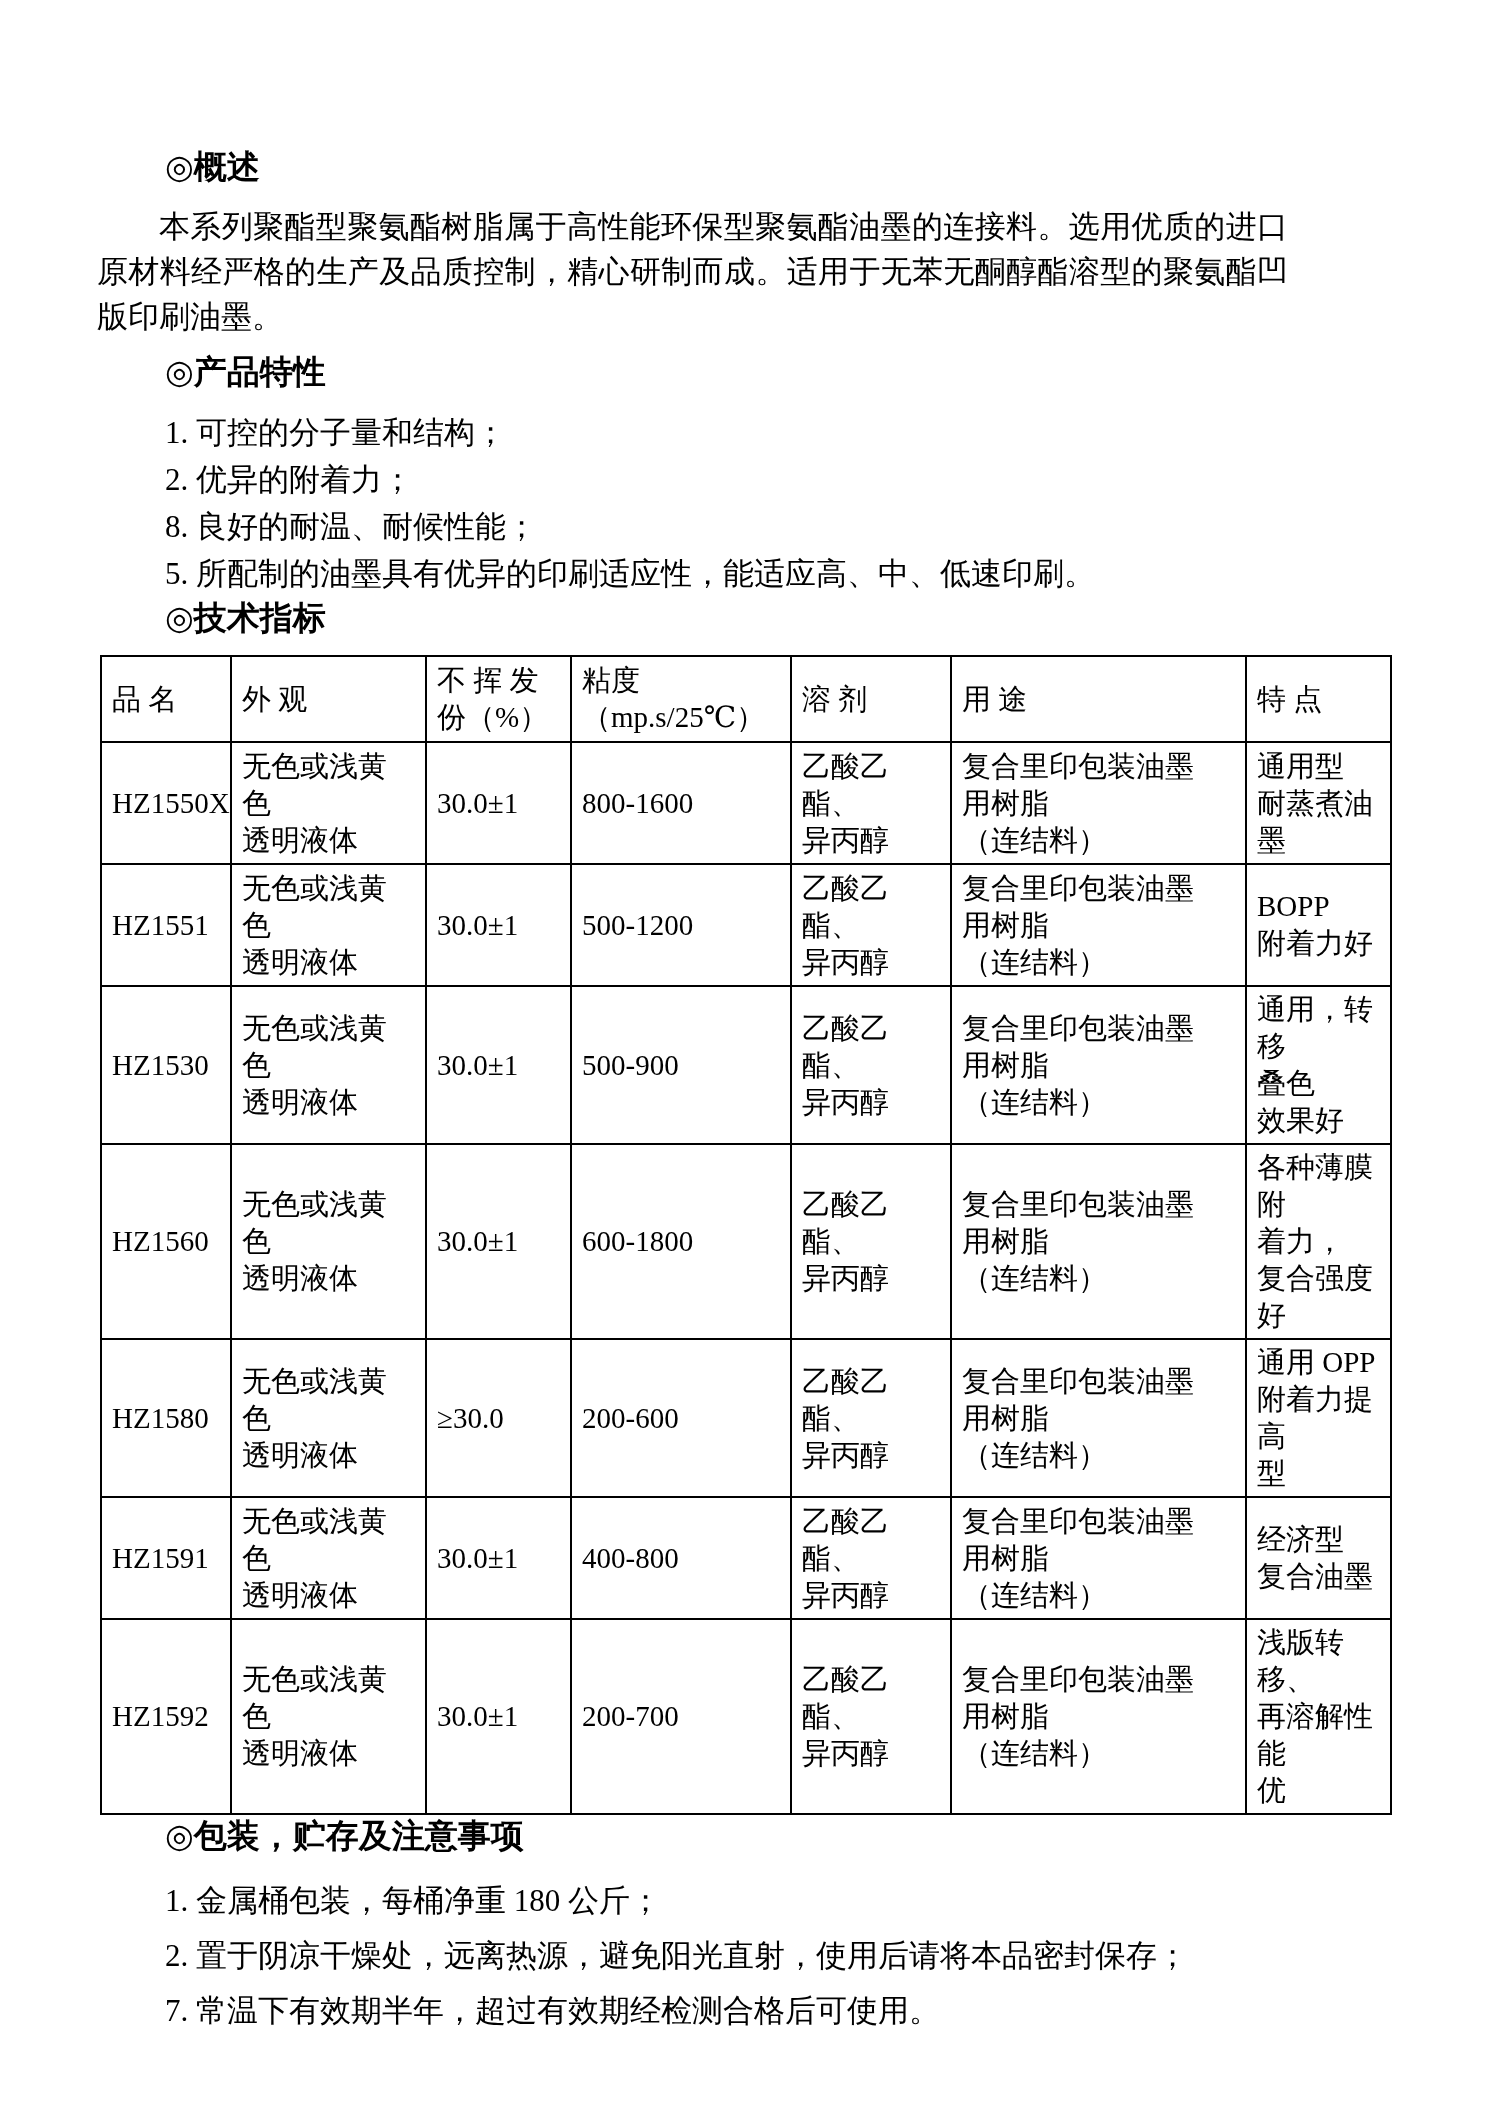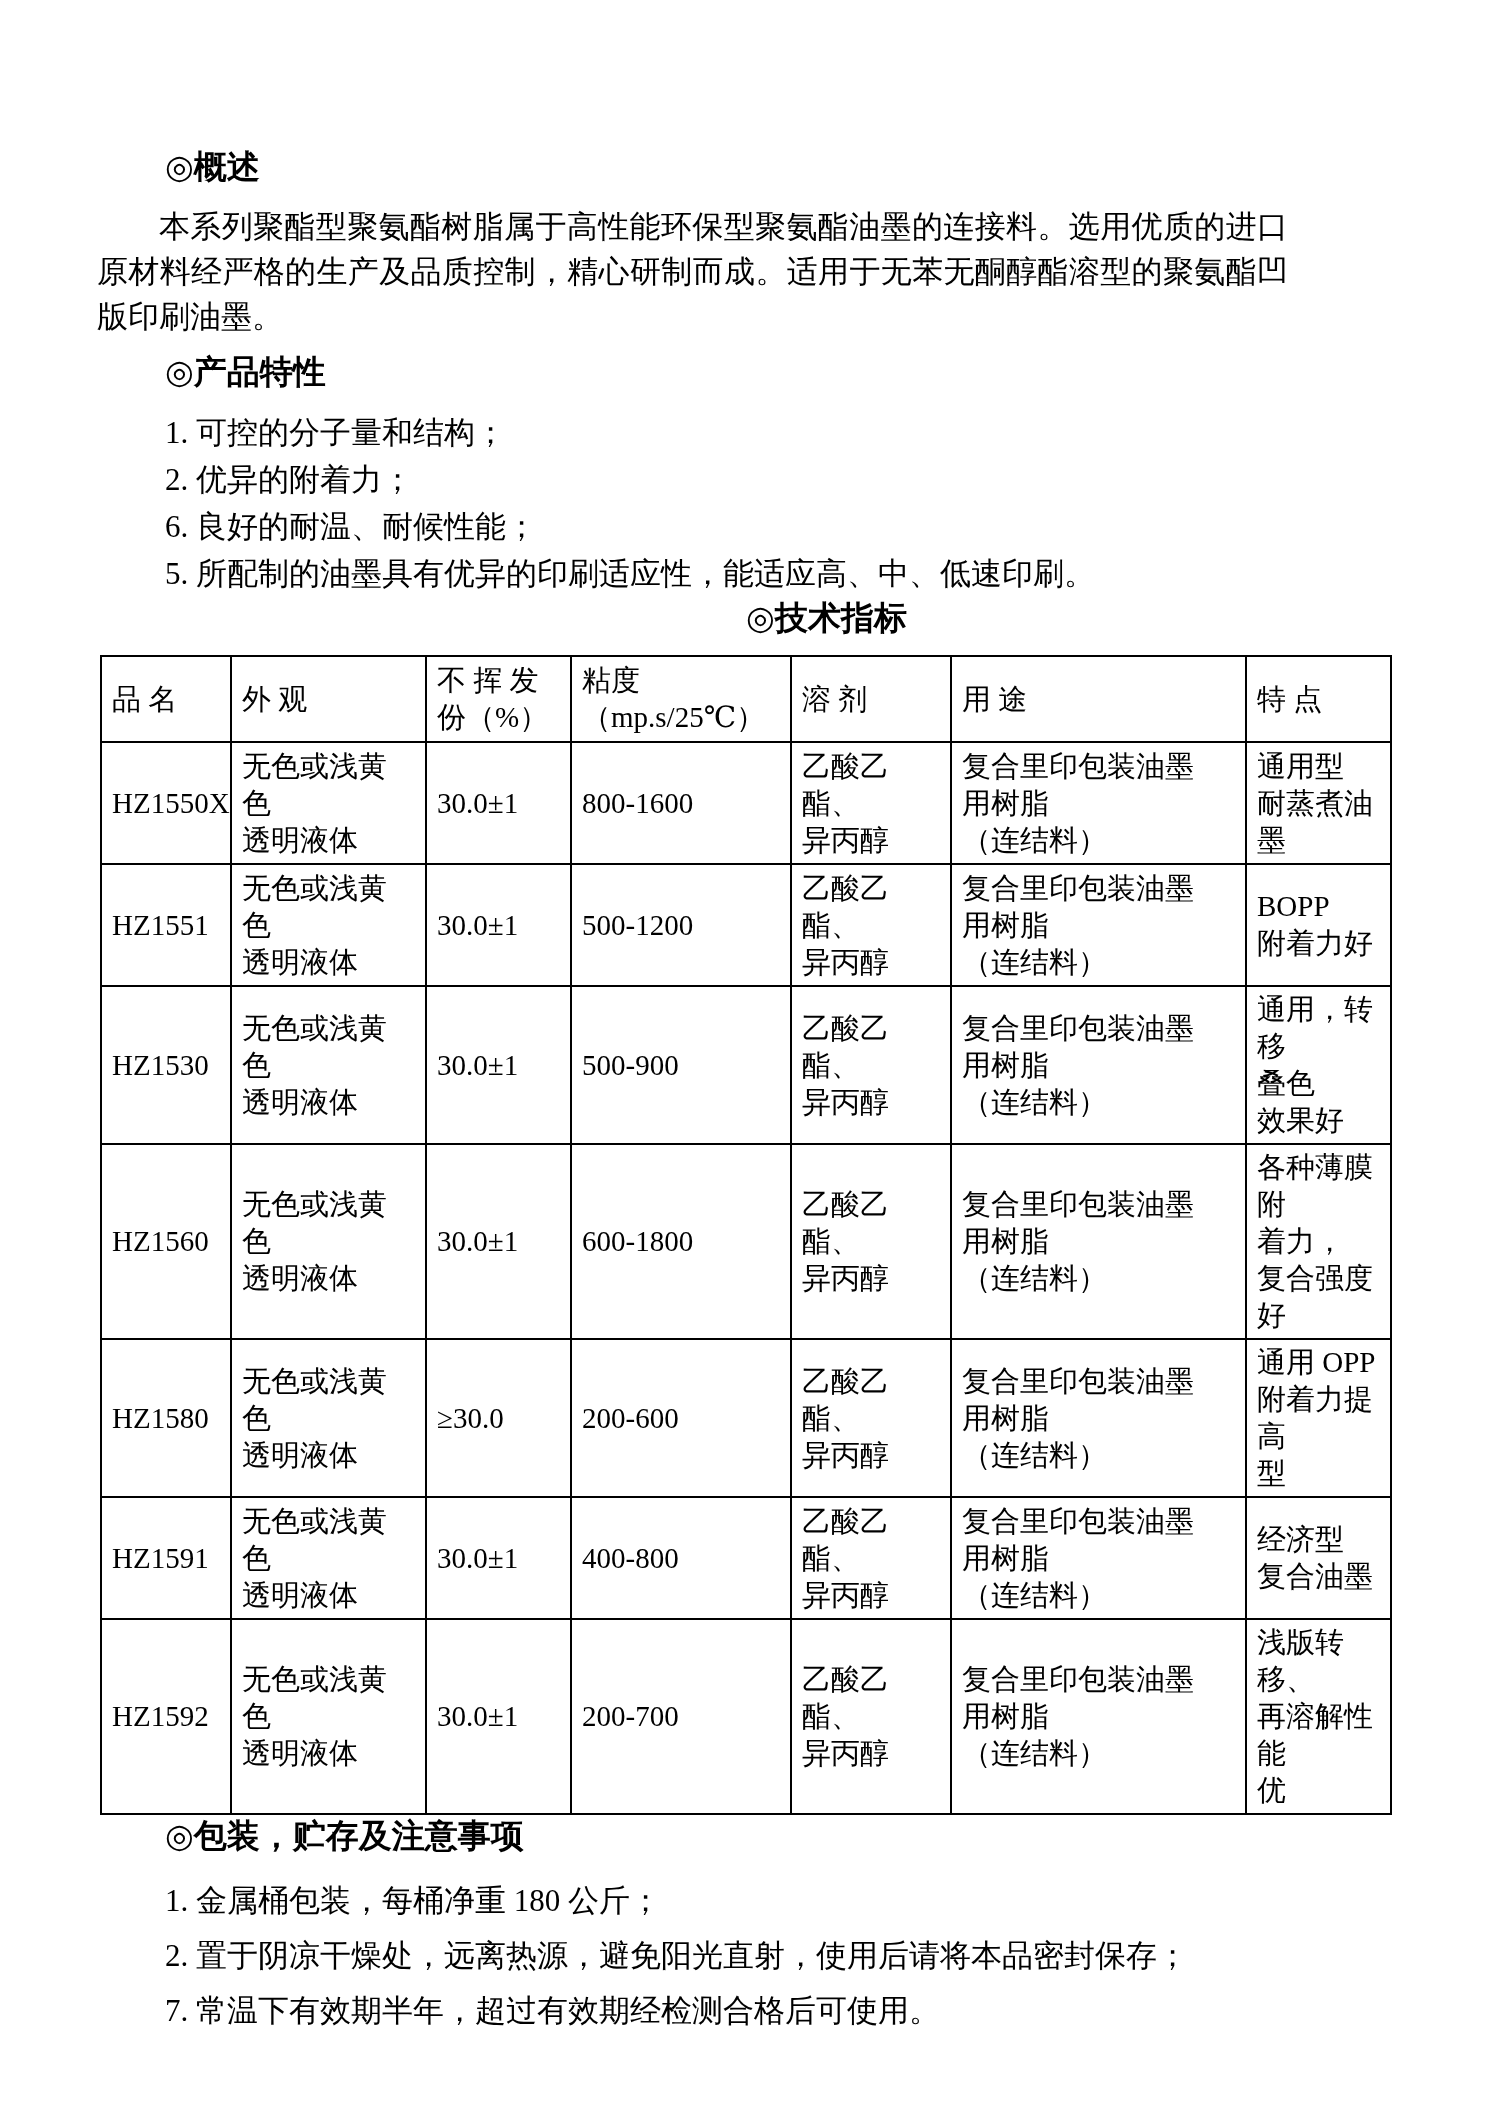--- a/index.html
+++ b/index.html
@@ -21,21 +21,21 @@
     font-size:31px; line-height:45px;
     margin:0 200px 12px 97px;
     text-indent:62px;
     text-align:justify;
   }
   .plain-list{
     list-style:none; margin:0 90px 0 165px; padding:0;
     font-size:31px;
   }
   .plain-list li{ line-height:47px; }
-  .spec-heading{ margin-top:10px; margin-bottom:14px;text-align:center; }
+  .spec-heading{ margin-top:10px; margin-bottom:14px; }
   table.spec-table{
     margin-left:100px;
     width:1290px;
     border-collapse:collapse;
     table-layout:fixed;
     font-size:29px;
     padding-left:15px;
   }
   table.spec-table th, table.spec-table td{
     border:2px solid #000;
@@ -60,21 +60,21 @@
   <section>
     <h2 class="doc-heading">◎概述</h2>
     <p class="overview-body">本系列聚酯型聚氨酯树脂属于高性能环保型聚氨酯油墨的连接料。选用优质的进口原材料经严格的生产及品质控制，精心研制而成。适用于无苯无酮醇酯溶型的聚氨酯凹版印刷油墨。</p>
   </section>
 
   <section>
     <h2 class="doc-heading">◎产品特性</h2>
     <ol class="plain-list">
       <li>1. 可控的分子量和结构；</li>
       <li>2. 优异的附着力；</li>
-      <li>6. 良好的耐温、耐候性能；</li>
+      <li>8. 良好的耐温、耐候性能；</li>
       <li>5. 所配制的油墨具有优异的印刷适应性，能适应高、中、低速印刷。</li>
     </ol>
   </section>
 
   <section>
     <h2 class="doc-heading spec-heading">◎技术指标</h2>
     <table class="spec-table">
       <colgroup>
         <col style="width:130px">
         <col style="width:195px">

